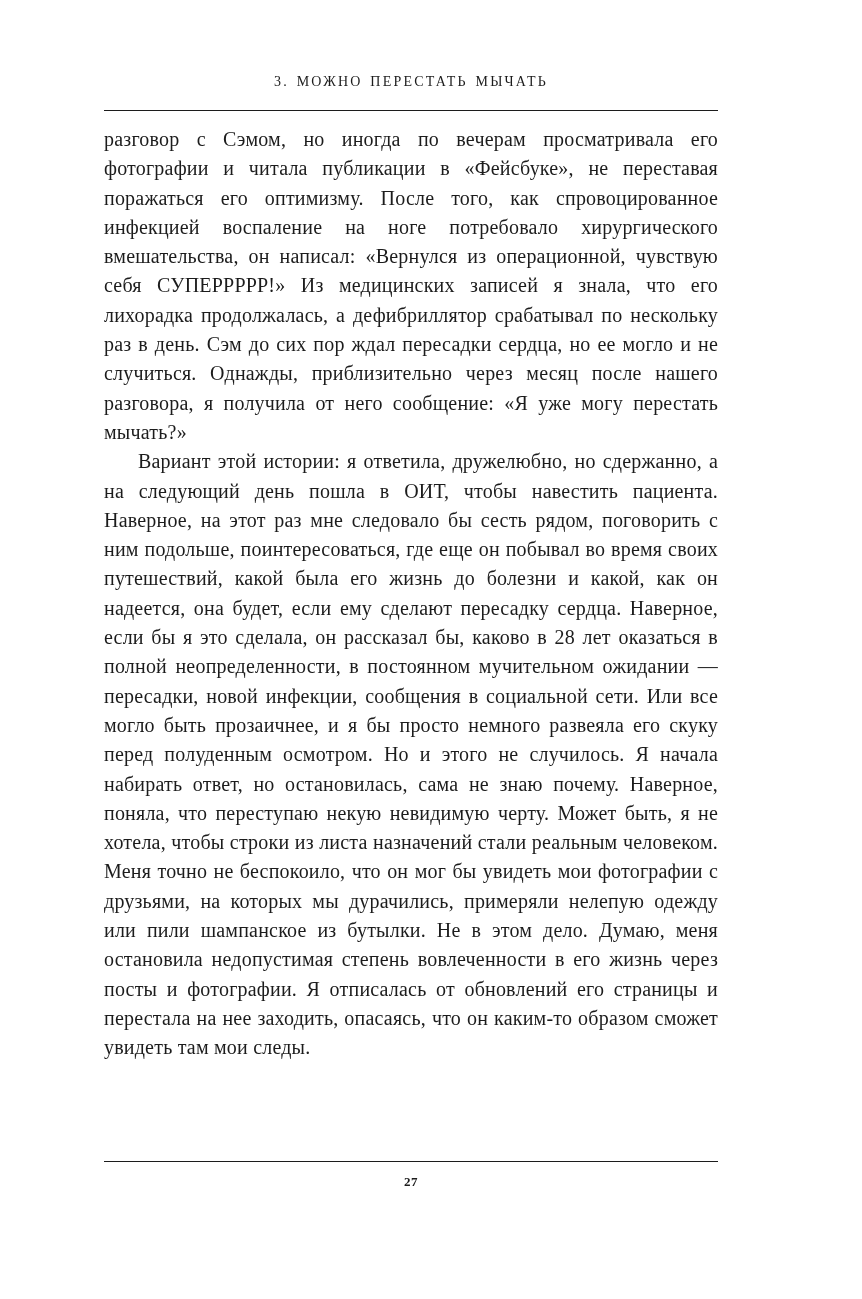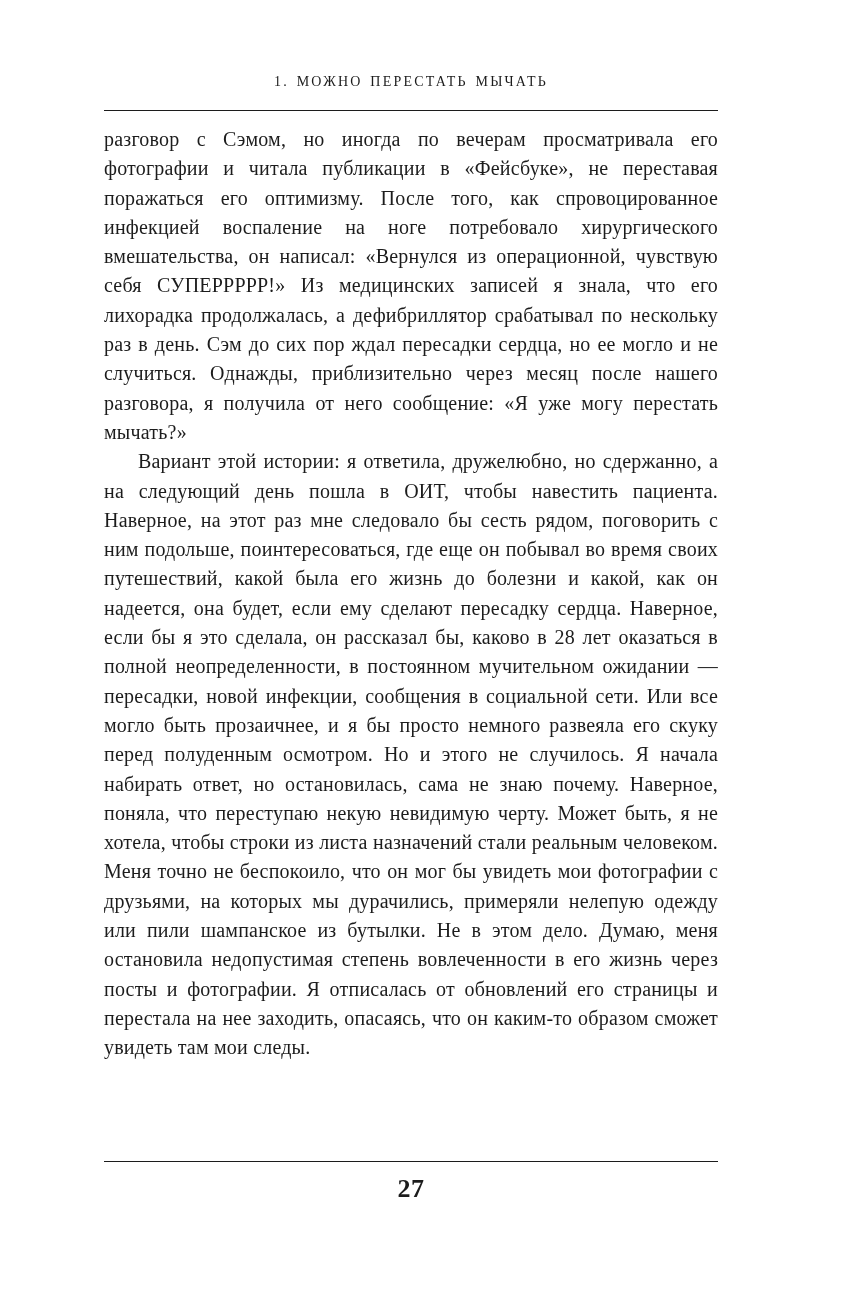--- a/index.html
+++ b/index.html
@@ -65,33 +65,33 @@
   .page-footer {
     position: absolute;
     left: 104px;
     right: 144px;
     top: 1161px;
   }
 
   .page-number {
     margin-top: 12px;
     text-align: center;
-    font-size: 26px;
+    font-size: 13px;
     font-weight: bold;
     letter-spacing: 0.5px;
     color: #1c1c1c;
   }
 </style>
 </head>
 <body>
 
 <div class="page">
 
   <header>
-    <div class="running-head">1. МОЖНО ПЕРЕСТАТЬ МЫЧАТЬ</div>
+    <div class="running-head">3. МОЖНО ПЕРЕСТАТЬ МЫЧАТЬ</div>
     <hr class="rule rule-top">
   </header>
 
   <main class="body-text">
     <p class="para">разговор с Сэмом, но иногда по вечерам просматривала его фотографии и читала публикации в «Фейсбуке», не переставая поражаться его оптимизму. После того, как спровоцированное инфекцией воспаление на ноге потребовало хирургического вмешательства, он написал: «Вернулся из операционной, чувствую себя СУПЕРРРРР!» Из медицинских записей я знала, что его лихорадка продолжалась, а дефибриллятор срабатывал по нескольку раз в день. Сэм до сих пор ждал пересадки сердца, но ее могло и не случиться. Однажды, приблизительно через месяц после нашего разговора, я получила от него сообщение: «Я уже могу перестать мычать?»</p>
     <p class="para indented">Вариант этой истории: я ответила, дружелюбно, но сдержанно, а на следующий день пошла в ОИТ, чтобы навестить пациента. Наверное, на этот раз мне следовало бы сесть рядом, поговорить с ним подольше, поинтересоваться, где еще он побывал во время своих путешествий, какой была его жизнь до болезни и какой, как он надеется, она будет, если ему сделают пересадку сердца. Наверное, если бы я это сделала, он рассказал бы, каково в 28 лет оказаться в полной неопределенности, в постоянном мучительном ожидании — пересадки, новой инфекции, сообщения в социальной сети. Или все могло быть прозаичнее, и я бы просто немного развеяла его скуку перед полуденным осмотром. Но и этого не случилось. Я начала набирать ответ, но остановилась, сама не знаю почему. Наверное, поняла, что переступаю некую невидимую черту. Может быть, я не хотела, чтобы строки из листа назначений стали реальным человеком. Меня точно не беспокоило, что он мог бы увидеть мои фотографии с друзьями, на которых мы дурачились, примеряли нелепую одежду или пили шампанское из бутылки. Не в этом дело. Думаю, меня остановила недопустимая степень вовлеченности в его жизнь через посты и фотографии. Я отписалась от обновлений его страницы и перестала на нее заходить, опасаясь, что он каким-то образом сможет увидеть там мои следы.</p>
   </main>
 
   <footer class="page-footer">
     <hr class="rule">

